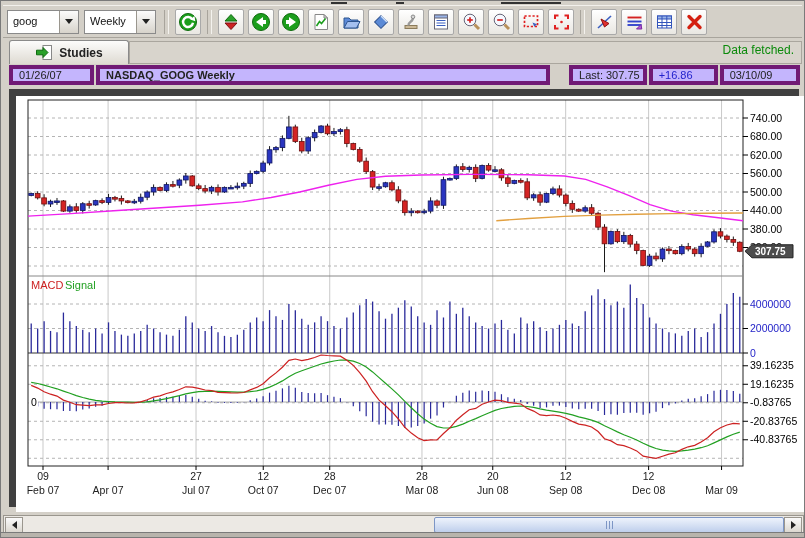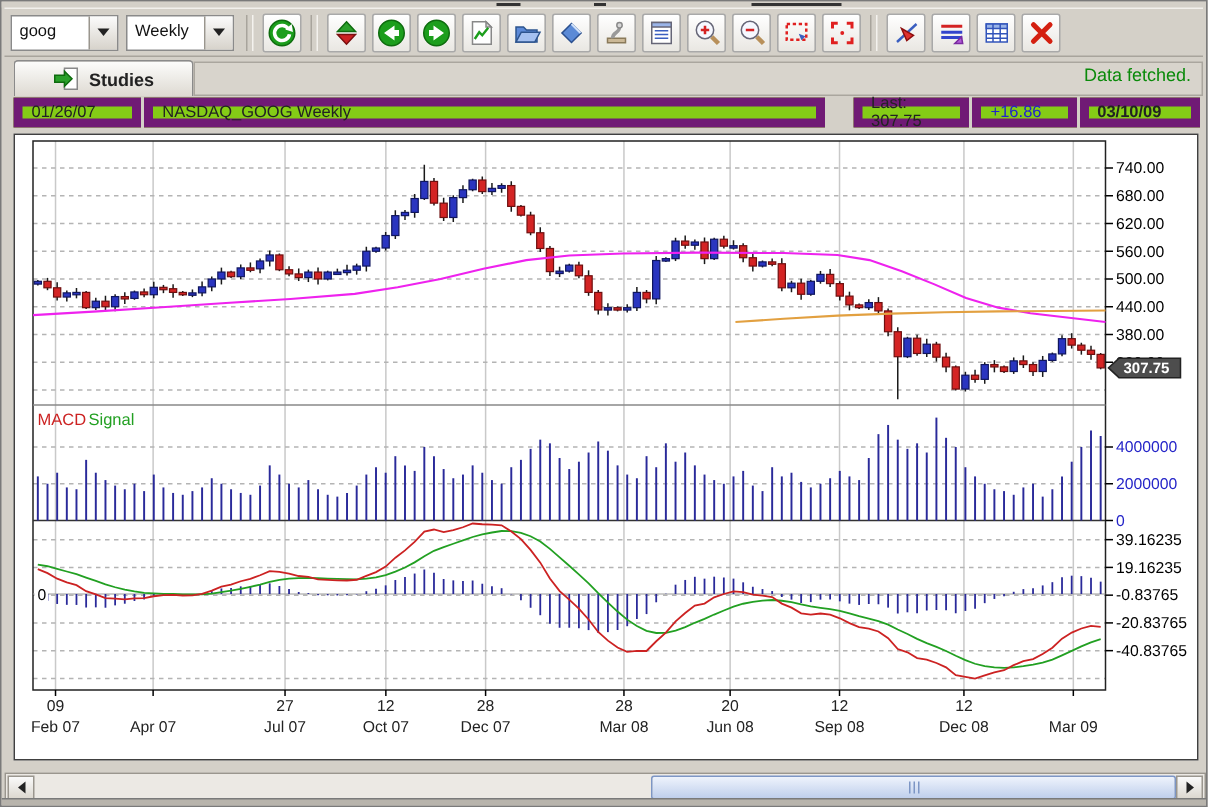--- a/index.html
+++ b/index.html
@@ -26,30 +26,30 @@
   #tabrow{position:absolute;top:38px;left:2px;right:2px;height:25px;background:#d4d0c8;}
   #tabrow .panel{position:absolute;left:126px;right:0;top:2px;bottom:0;border:1px solid #aaa69e;background:#d8d4cc;}
   .tab{position:absolute;left:6px;top:1px;width:118px;height:23px;background:linear-gradient(#fcfcfb,#dedad2);
        border:1px solid #8a8a8a;border-bottom:none;border-radius:3px 3px 0 0;
        display:flex;align-items:center;justify-content:center;gap:6px;cursor:pointer;}
   .tab span{font-size:12px;font-weight:bold;color:#222;}
   #status-msg{position:absolute;right:8px;top:4px;font-size:12px;color:#0a8a0a;}
 
   
   #infobar{position:absolute;top:63px;left:2px;right:2px;height:23px;background:#d4d0c8;display:flex;padding:1px 0 0 6px;box-sizing:border-box;}
-  .icell{height:20px;background:#84cc16;border:6px solid #701a75;box-sizing:border-box;
+  .icell{height:20px;background:#c4b5fd;border:4px solid #701a75;box-sizing:border-box;
          font-size:11px;color:#222;display:flex;align-items:center;padding-left:6px;margin-right:2px;}
   .icell.c1{width:89px;}
-  .icell.c2{width:478px;}
+  .icell.c2{width:478px;font-weight:bold;}
   .icell.c3{width:81px;margin-left:17px;}
   .icell.c4{width:72px;color:#2222cc;}
-  .icell.c5{width:84px;font-weight:bold;}
+  .icell.c5{width:84px;}
 
   
-  #chart-box{position:absolute;top:88px;left:8px;width:790px;height:418px;background:#fff;border:1px solid #404040;box-sizing:border-box;padding-left:40px;}
+  #chart-box{position:absolute;top:88px;left:8px;width:790px;height:418px;background:#fff;border:7px solid #404040;box-sizing:border-box;padding-left:40px;}
   #chart-area{position:absolute;top:0;left:0;}
 
   
   #hscroll{position:absolute;top:514px;left:2px;width:801px;height:18px;background:#ece9e4;border:1px solid #9a968e;box-sizing:border-box;}
   .sbtn{position:absolute;top:1px;width:16px;height:14px;background:linear-gradient(#fafafa,#dcd8d0);
         border:1px solid #9a968e;display:flex;align-items:center;justify-content:center;cursor:pointer;}
   #sb-left{left:1px;}
   #sb-right{right:1px;}
   .arw-l{width:0;height:0;border-top:4px solid transparent;border-bottom:4px solid transparent;border-right:5px solid #222;}
   .arw-r{width:0;height:0;border-top:4px solid transparent;border-bottom:4px solid transparent;border-left:5px solid #222;}

